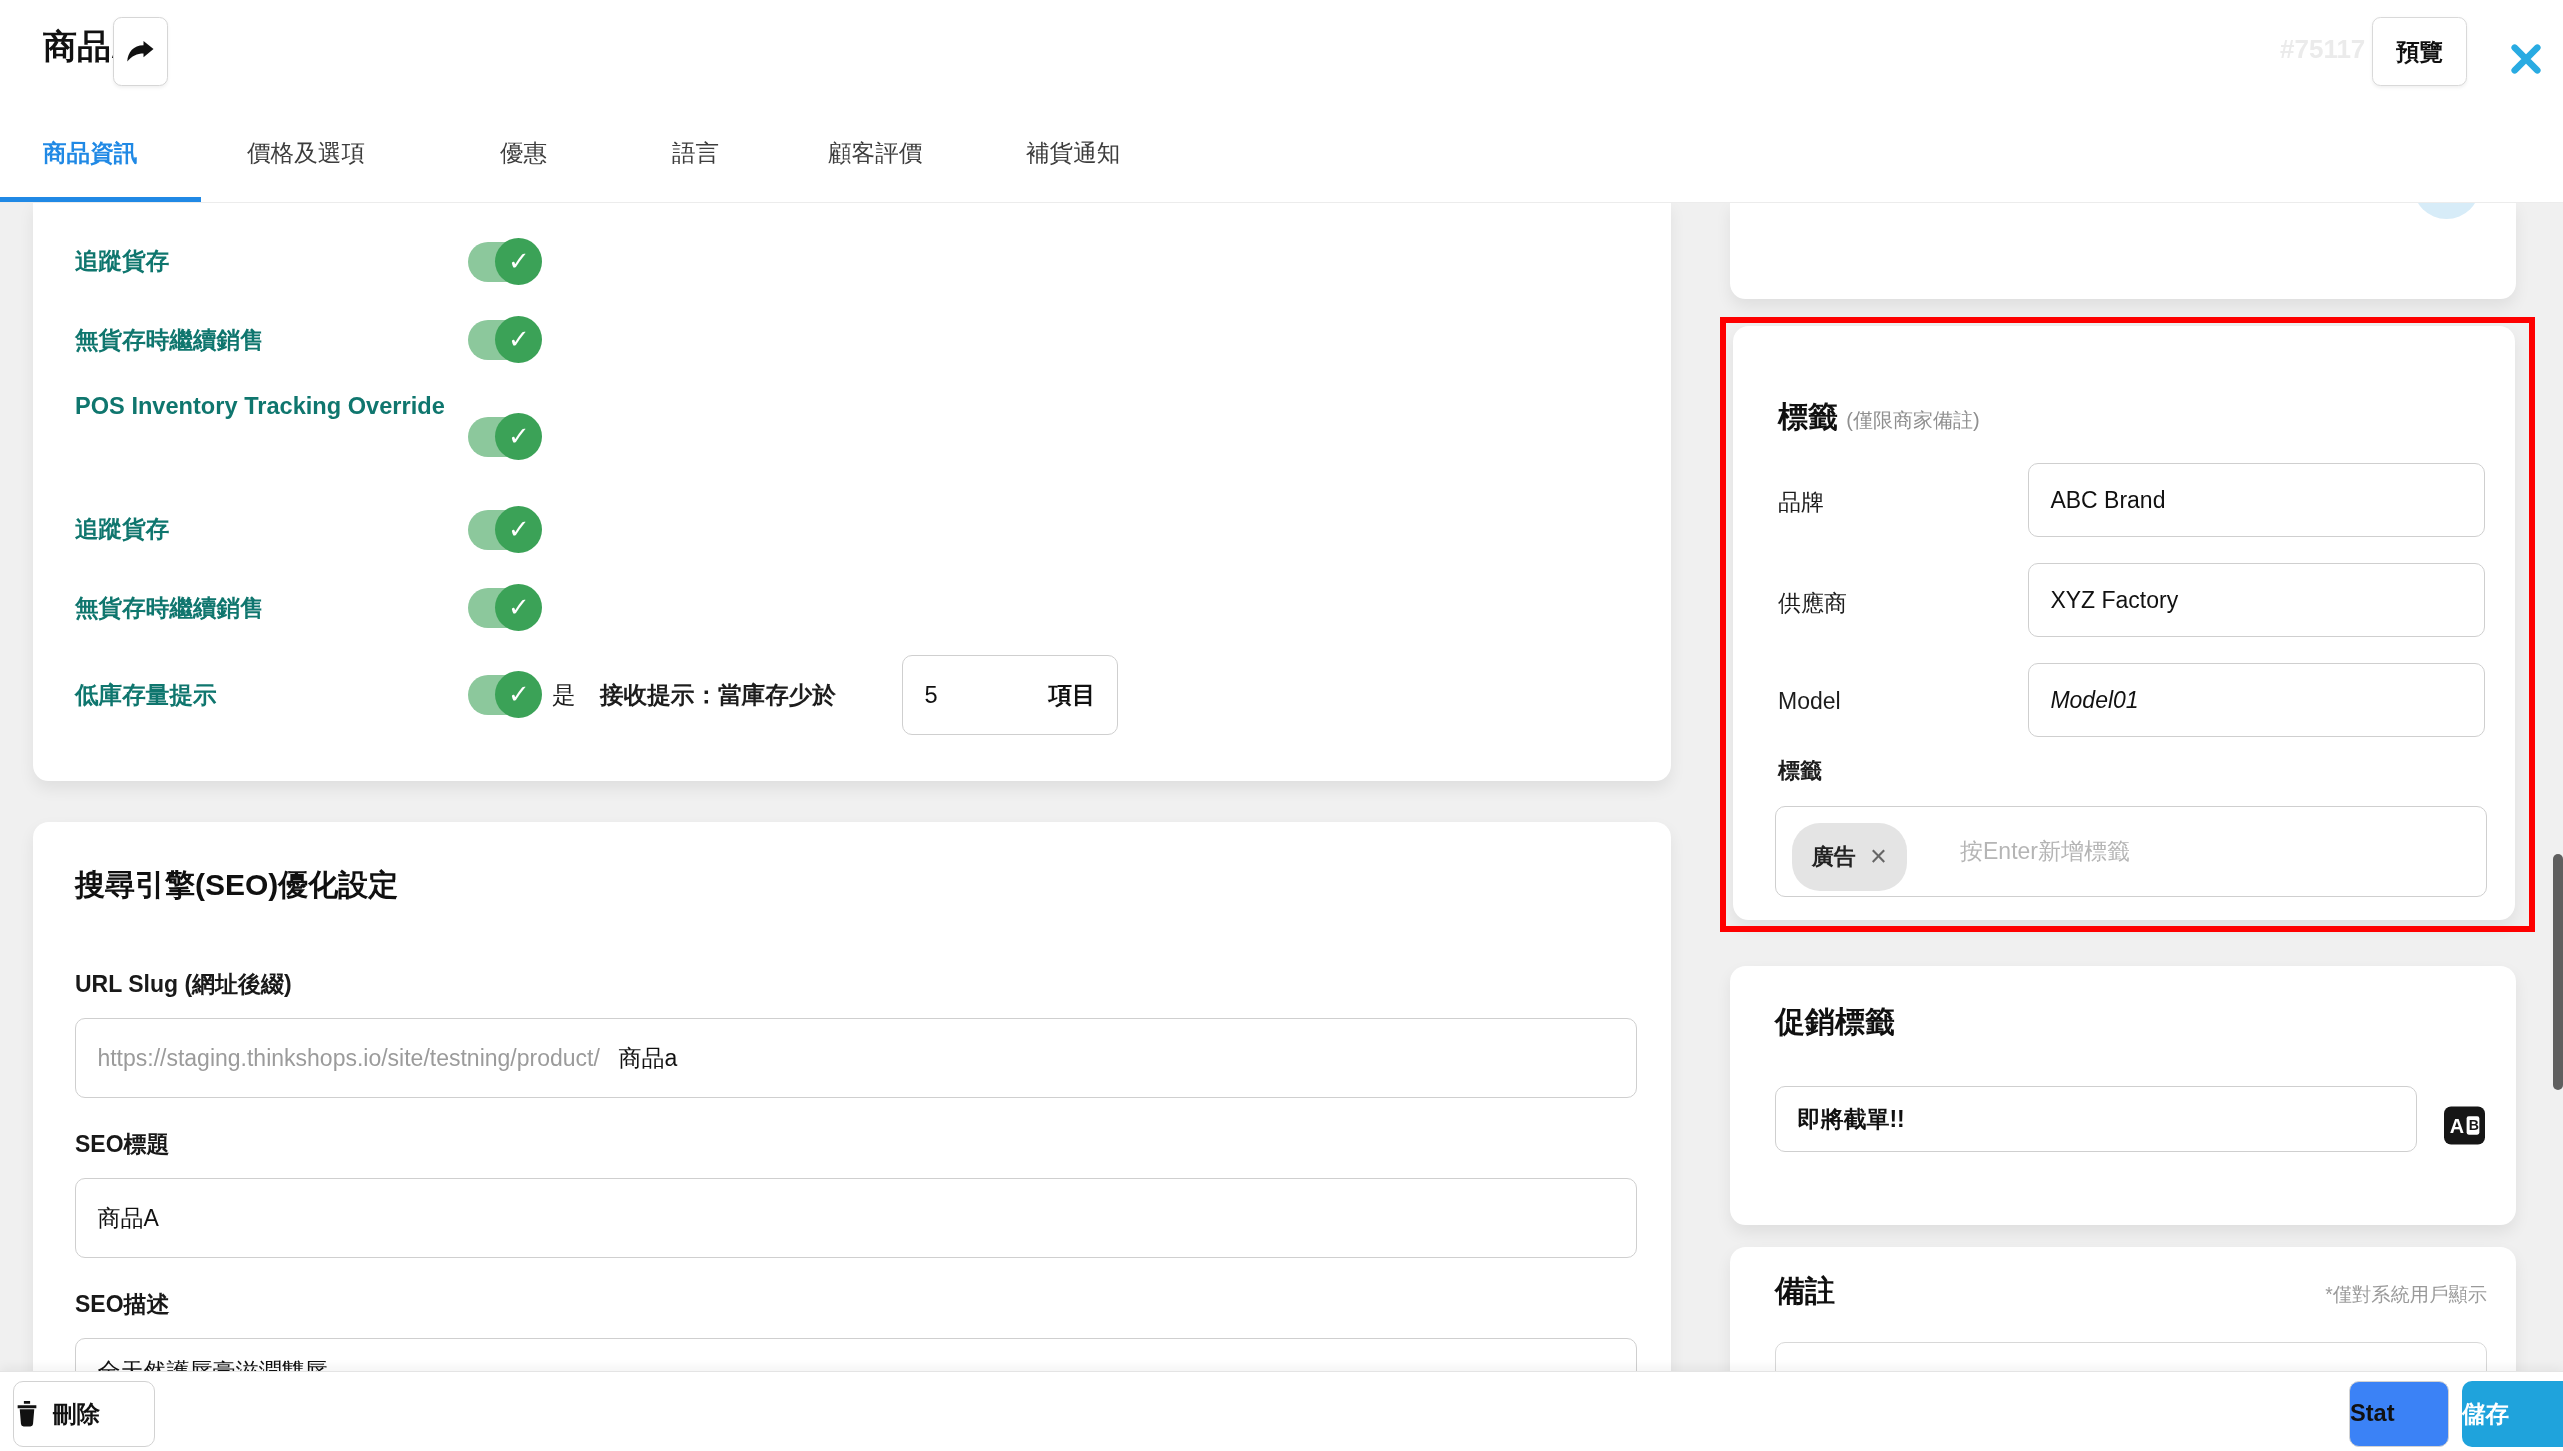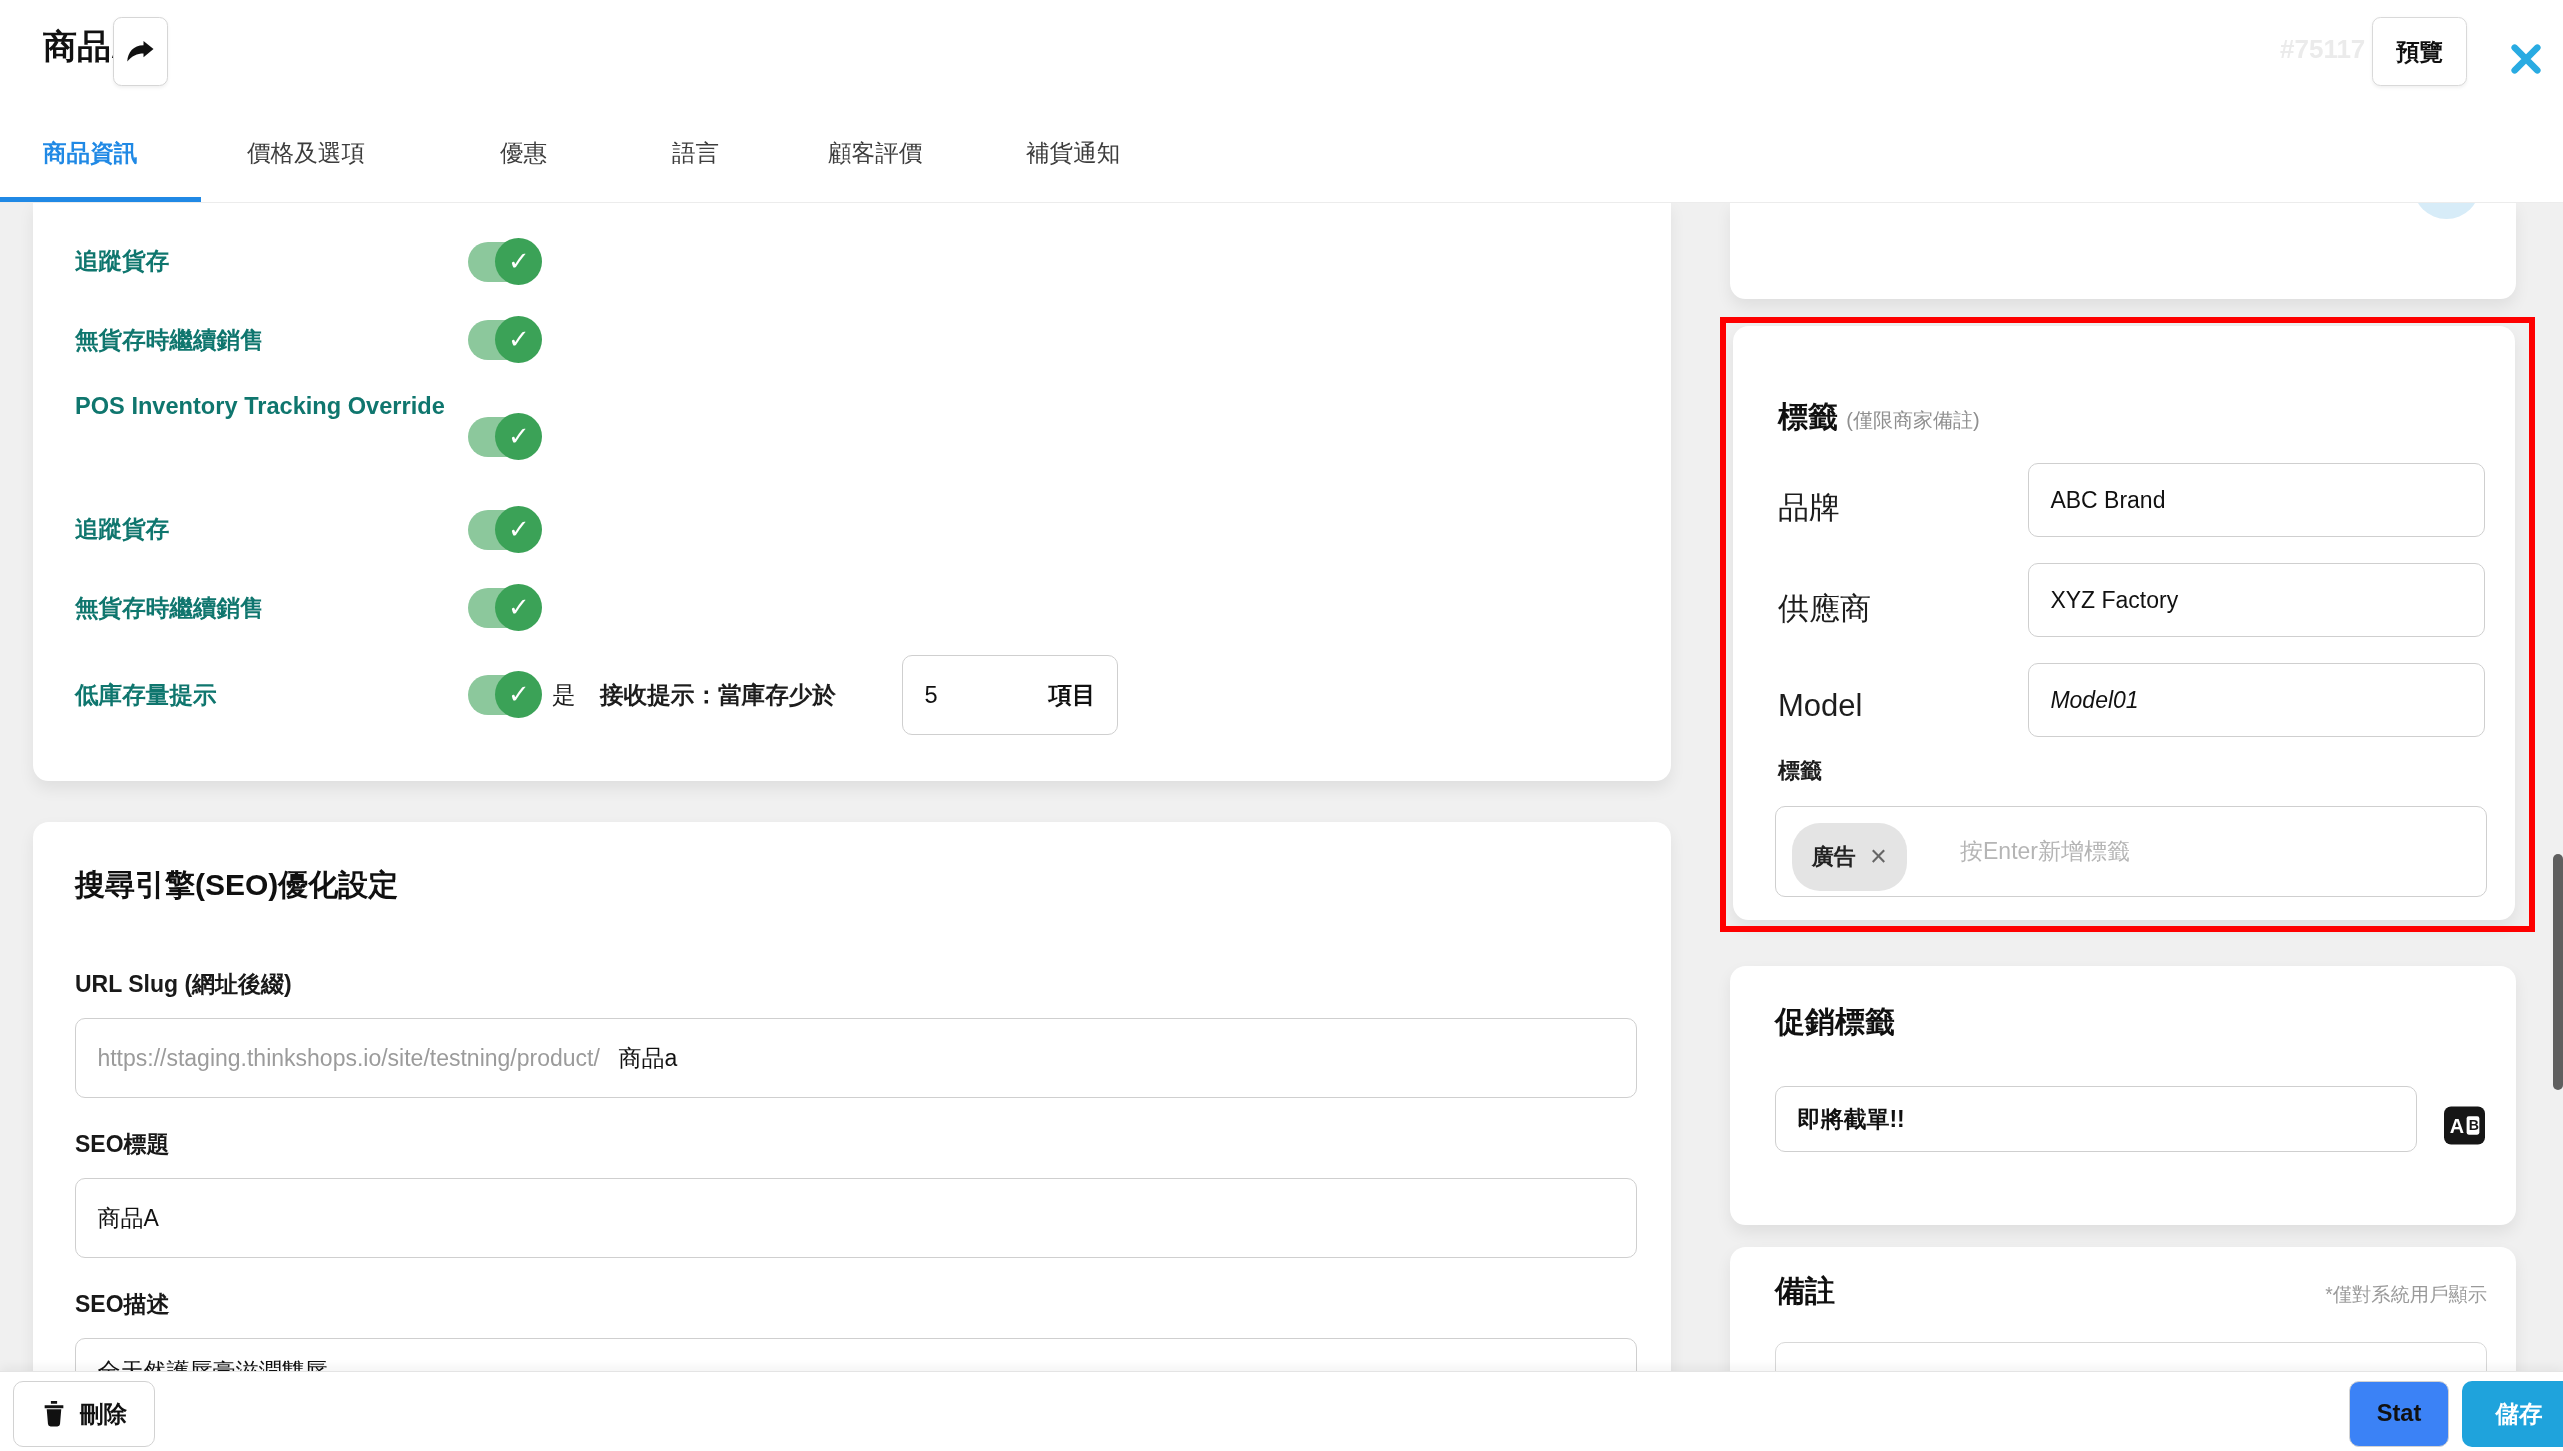--- a/index.html
+++ b/index.html
@@ -57,21 +57,21 @@
 
   
   .right-top-card{left:1730px;top:202px;width:786px;height:97px;border-radius:0 0 15.7px 15.7px;overflow:hidden;}
   .peek-circle{left:683px;top:-50px;width:67px;height:67px;border-radius:50%;background:#d7ecf8;}
 
   .red-box{left:1720px;top:317px;width:815px;height:615px;border:6.4px solid #fe0000;box-sizing:border-box;z-index:25;pointer-events:none;}
 
   .tags-card{left:1733px;top:326px;width:782px;height:594px;border-radius:15.7px;}
   .tags-title{left:1778px;top:397px;}
   .tags-note{font-size:20px;font-weight:400;color:#8f8f8f;}
-  .tag-row-label{left:1778px;font-size:31px;font-weight:500;}
+  .tag-row-label{left:1778px;font-size:23px;font-weight:500;}
   .tag-input{left:2028px;width:457px;height:74px;}
   .tags-sub-label{left:1778px;top:756px;font-size:22px;font-weight:600;}
   .tagbox{left:1775px;top:806px;width:710px;height:89px;border:1.4px solid #cfcfcf;border-radius:10px;background:#fff;cursor:text;}
   .chip{position:absolute;left:15.7px;top:15.7px;height:68px;border-radius:28px;background:#e4e4e4;
         display:flex;align-items:center;padding:0 20px;gap:14.3px;}
   .chip-label{font-size:22px;font-weight:700;color:#222;}
   .chip-x{font-size:29px;color:#666;line-height:1;cursor:pointer;}
   .tag-placeholder{position:absolute;left:184px;top:29px;font-size:23px;color:#b5b5b5;}
 
   .promo-card{left:1730px;top:966px;width:786px;height:259px;border-radius:15.7px;}
@@ -83,21 +83,21 @@
   .notes-title{left:1775px;top:1271px;}
   .notes-note{left:1775px;top:1281px;width:712px;text-align:right;font-size:19.3px;color:#9a9a9a;}
   .notes-area{left:1775px;top:1342px;width:712px;height:100px;border:1.4px solid #d8d8d8;border-radius:10px;background:#fff;box-sizing:border-box;cursor:text;}
 
   
   .scroll-thumb{left:2553px;top:854px;width:10px;height:236px;background:#5f5f5f;border-radius:5px;z-index:30;cursor:grab;}
 
   
   .footer{left:0;top:1371px;width:2563px;height:81px;background:#fff;border-top:1.4px solid #e4e4e4;
           box-shadow:0 -4.3px 10px rgba(0,0,0,.05);z-index:50;}
-  .btn{position:absolute;top:8.6px;height:66px;border-radius:10px;display:flex;align-items:center;justify-content:center;
+  .btn{position:absolute;top:8.6px;height:66px;border-radius:10px;display:flex;align-items:center;justify-content:flex-start;
        font-size:23.6px;font-weight:600;box-sizing:border-box;cursor:pointer;}
   .delete-btn{left:13px;width:142px;background:#fff;border:1.4px solid #d2d2d2;gap:13px;color:#111;}
   .stat-btn{left:2349px;width:100px;background:#3b82f6;border:1.4px solid #d2d2d2;color:#111;}
   .save-btn{left:2462px;width:114px;background:#1fa3dc;color:#fff;font-weight:700;}
 </style>
 </head>
 <body>
 
 <div class="abs content-bg"></div>
 

